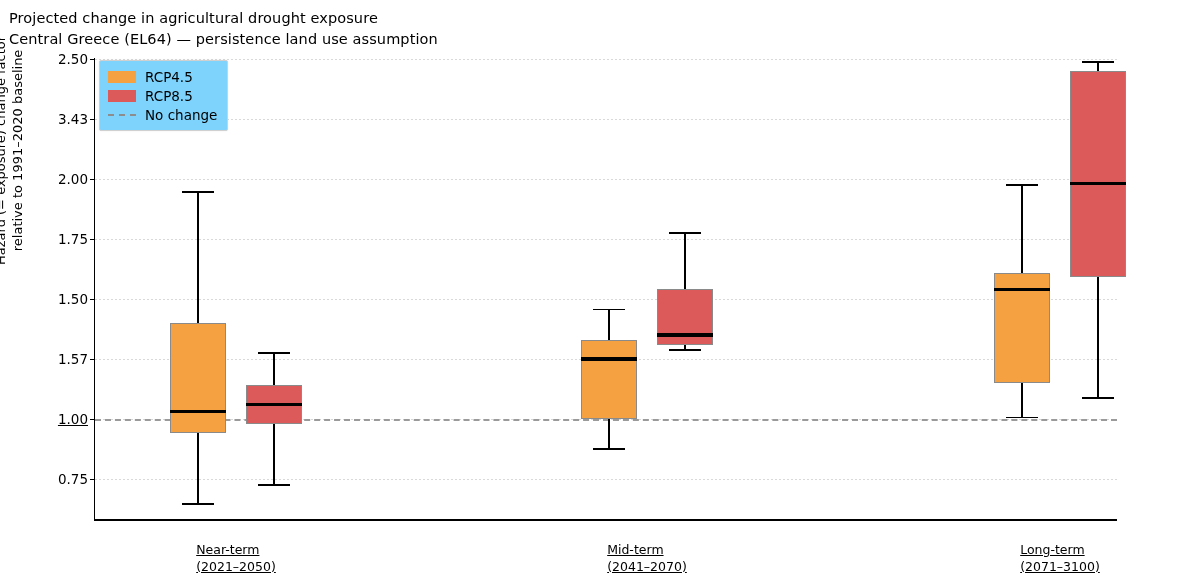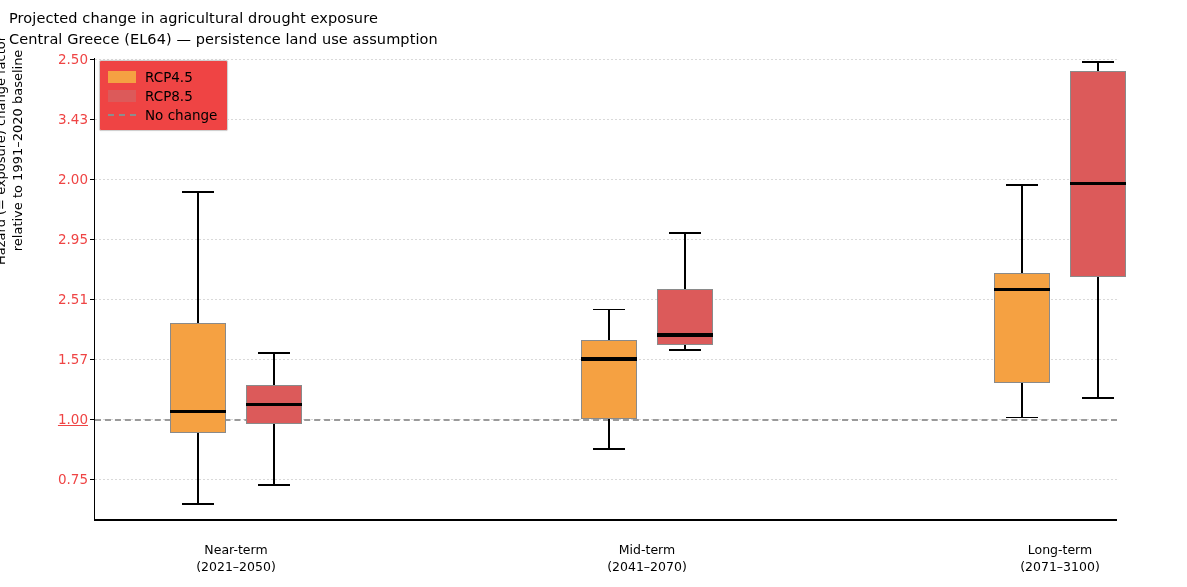--- a/index.html
+++ b/index.html
@@ -12,41 +12,41 @@
   .title div{white-space:nowrap;}
 
   
   .plot{position:absolute;left:95px;top:58px;width:1022px;height:462px;background:#fff;}
   .axis-left{position:absolute;left:94px;top:58px;width:1.4px;height:462px;background:#000;}
   .axis-bottom{position:absolute;left:94px;top:519px;width:1023px;height:1.6px;background:#000;}
 
   .gridline{position:absolute;left:0;width:1022px;height:1px;
             background:repeating-linear-gradient(to right,#d9d9d9 0 2px,transparent 2px 4px);}
   .tick{position:absolute;width:5px;height:1.3px;background:#000;left:-5px;}
-  .ytlabel{position:absolute;right:1099px;text-align:right;font-size:13.5px;color:#ef4444;
+  .ytlabel{position:absolute;right:1099px;text-align:right;font-size:13.5px;color:#000000;
            white-space:nowrap;transform:translateY(-50%);}
 
   .nochange{position:absolute;left:0;width:1022px;height:0;border-top:2.6px dashed #9a9a9a;}
 
   
   .ylabel{position:absolute;left:-8px;top:265px;transform:rotate(-90deg);transform-origin:left top;
           font-size:13px;line-height:17px;text-align:center;white-space:nowrap;color:#000;}
 
   
   .box{position:absolute;border:1.3px solid #8a8a8a;box-sizing:border-box;}
   .whisker{position:absolute;width:1.6px;background:#000;}
   .cap{position:absolute;height:1.9px;background:#000;}
   .median{position:absolute;height:3.2px;background:#000;}
 
   
-  .xtlabel{position:absolute;top:541px;text-align:center;font-size:12.5px;line-height:17px;
-           color:#000;transform:translateX(-50%);white-space:nowrap;}
+  .xtlabel{position:absolute;top:541px;text-align:left;font-size:12.5px;line-height:17px;
+           color:#000;transform:translateX(-50%);white-space:nowrap;text-decoration:underline;}
 
   
-  .legend{position:absolute;left:99px;top:60px;background:#ef4444;border:1px solid #d0d0d0;
+  .legend{position:absolute;left:99px;top:60px;background:#7dd3fc;border:1px solid #d0d0d0;
           border-radius:2px;padding:6px 10px 6px 8px;box-shadow:0 0 2px rgba(0,0,0,.08);}
   .legrow{display:flex;align-items:center;height:19px;}
   .swatch{width:28px;height:12px;margin-right:9px;flex:0 0 auto;}
   .dashsw{width:28px;height:0;margin-right:9px;border-top:2.4px dashed #8d8d8d;flex:0 0 auto;}
   .legtext{font-size:13.5px;color:#000;white-space:nowrap;}
 </style>
 </head>
 <body>
 
 <div id="root">
@@ -124,23 +124,23 @@
   <div class="axis-bottom"></div>
 
   <div id="ticklayer">
       <div class="tick" style="top: 479px; left: 90px; position: absolute;"></div>
       <div class="ytlabel" style="top: 479px;">0.75</div>
       <div class="tick" style="top: 419px; left: 90px; position: absolute;"></div>
       <div class="ytlabel" style="top: 419px; text-decoration: underline;">1.00</div>
       <div class="tick" style="top: 359px; left: 90px; position: absolute;"></div>
       <div class="ytlabel" style="top: 359px;">1.57</div>
       <div class="tick" style="top: 299px; left: 90px; position: absolute;"></div>
-      <div class="ytlabel" style="top: 299px;">2.51</div>
+      <div class="ytlabel" style="top: 299px;">1.50</div>
       <div class="tick" style="top: 239px; left: 90px; position: absolute;"></div>
-      <div class="ytlabel" style="top: 239px;">2.95</div>
+      <div class="ytlabel" style="top: 239px;">1.75</div>
       <div class="tick" style="top: 179px; left: 90px; position: absolute;"></div>
       <div class="ytlabel" style="top: 179px;">2.00</div>
       <div class="tick" style="top: 119px; left: 90px; position: absolute;"></div>
       <div class="ytlabel" style="top: 119px;">3.43</div>
       <div class="tick" style="top: 59px; left: 90px; position: absolute;"></div>
       <div class="ytlabel" style="top: 59px;">2.50</div>
     </div>
   <div id="xlabels">
       <div class="xtlabel" style="left: 236px;">
         <div>Near-term</div>

